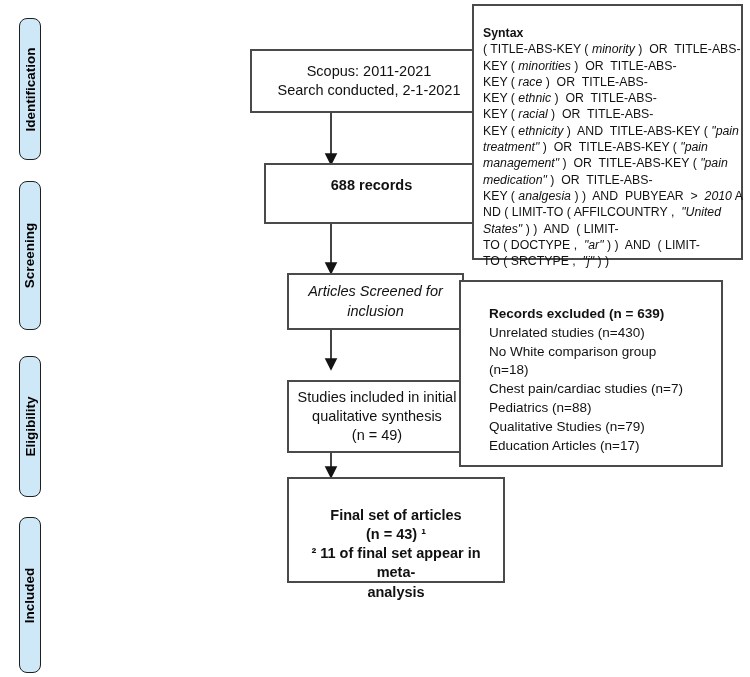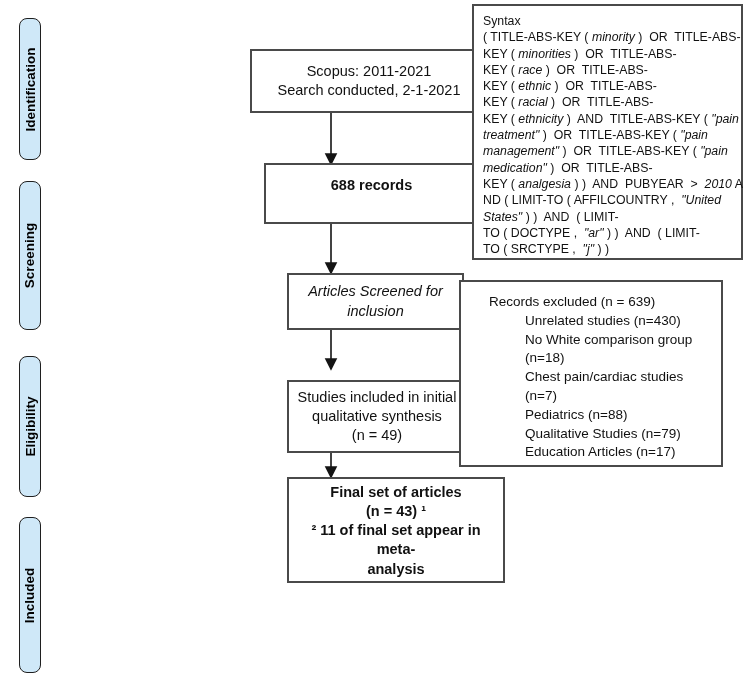--- a/index.html
+++ b/index.html
@@ -32,39 +32,39 @@
     font-size:14.5px; line-height:1.32; white-space:pre-line;
     display:flex; align-items:center; justify-content:center;
     padding:4px 6px;
     margin-left:42px;
   }
   .flowbox.top-align { align-items:flex-start;font-weight:bold; }
   #box-scopus      { left:208px; top:49px;  width:238px; height:64px; }
   #box-records     { left:222px; top:163px; width:215px; height:61px; padding-top:11px; }
   #box-screened    { left:245px; top:273px; width:177px; height:57px;font-style:italic; }
   #box-qualitative { left:245px; top:380px; width:180px; height:73px; }
-  #box-final       { left:245px; top:477px; width:218px; height:106px; padding-top:4px; }
+  #box-final       { left:245px; top:477px; width:218px; height:106px; padding-top:27px; }
 
   
   .notebox {
     position:absolute; box-sizing:border-box; background:#fff;
     border:2px solid #4a4a4a; text-align:left;
   }
   #box-syntax {
     left:472px; top:4px; width:271px; height:256px;
     padding:7px 9px; font-size:12.3px; line-height:16.3px;
   }
   #box-excluded {
     left:459px; top:280px; width:264px; height:187px;
     padding:11px 28px; font-size:13.5px; line-height:18.8px;
   }
-  .note-title { font-weight:normal; }
+  .note-title { font-weight:bold;margin-top:12px; }
   .syn-line { white-space:pre; }
   .syn-line .it { font-style:italic; }
-  .exc-item { white-space:normal;margin-left:36px; }
+  .exc-item { white-space:normal; }
 </style>
 </head>
 <body>
 
 <div id="stage">
 
   <svg class="connectors" viewBox="0 0 750 677" xmlns="http://www.w3.org/2000/svg">
     <g stroke="#141414" stroke-width="1.6" fill="#141414">
       <line x1="331" y1="113" x2="331" y2="155"></line>
       <polygon points="326,154 336,154 331,164"></polygon>

